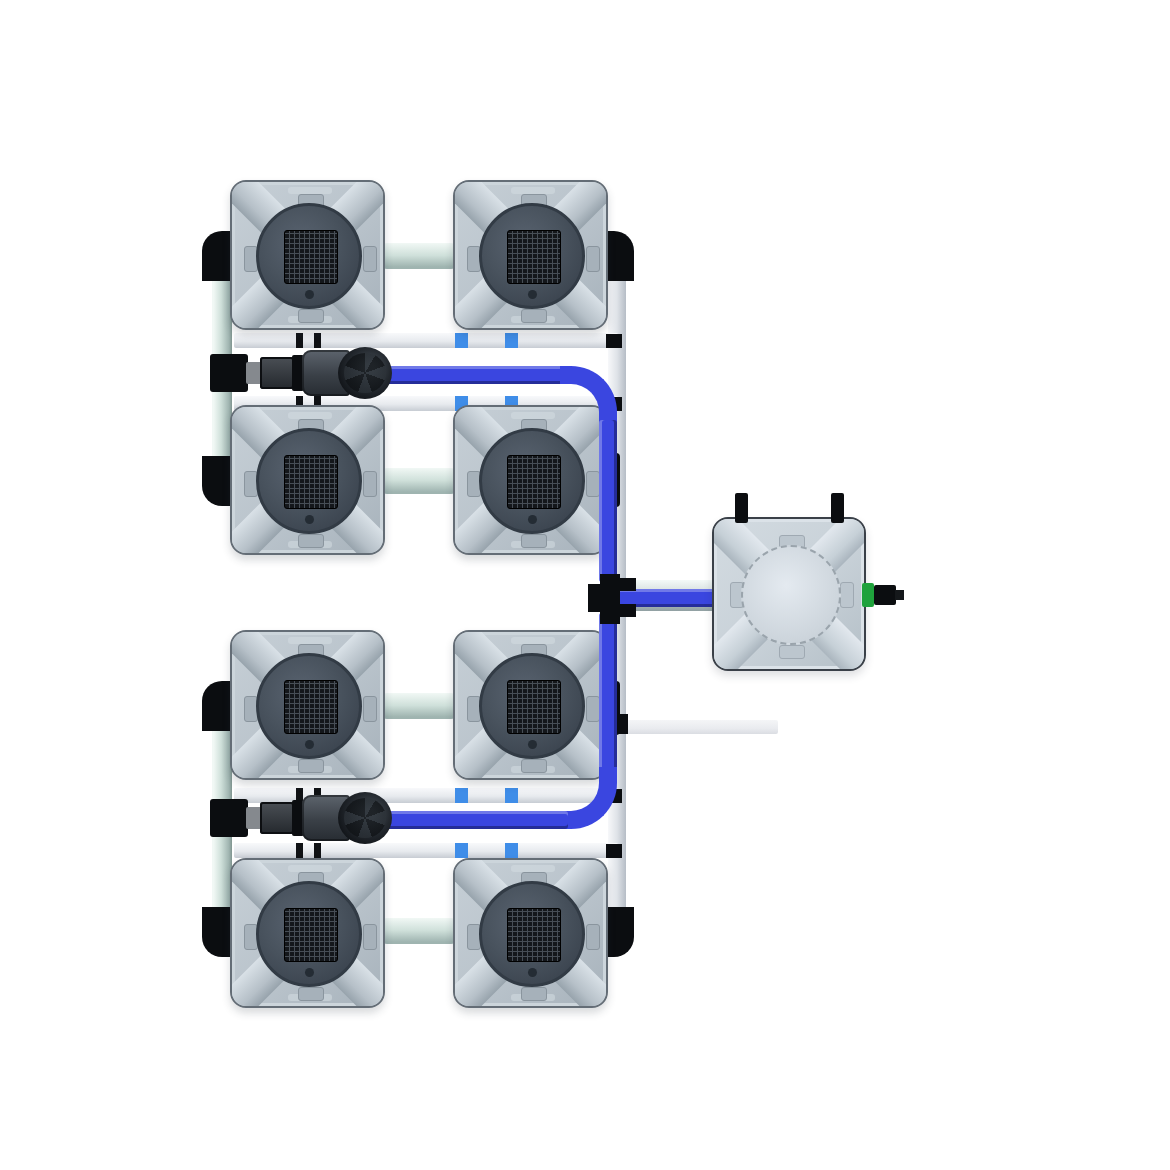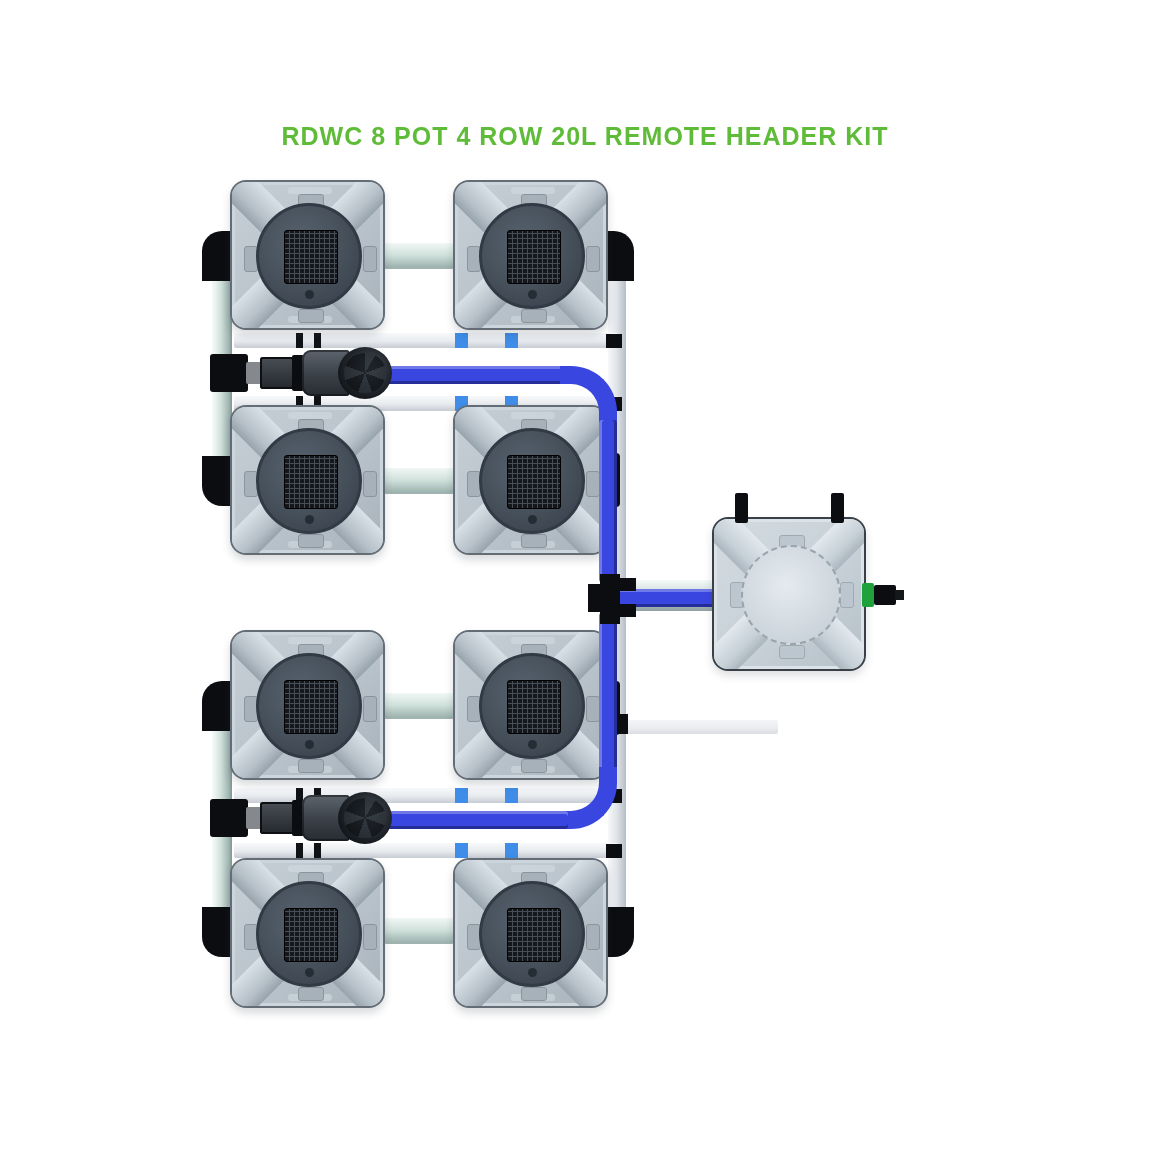--- a/index.html
+++ b/index.html
@@ -92,21 +92,20 @@
           background:radial-gradient(circle at 58% 42%,#454d55 12%,#23282e 48%,#101317 78%);}
   .p-head::after{content:"";position:absolute;inset:6px;border-radius:50%;opacity:.7;
           background:conic-gradient(#2c3238 0 30deg,#0e1114 30deg 70deg,#2c3238 70deg 110deg,#0e1114 110deg 160deg,
                      #2c3238 160deg 200deg,#0e1114 200deg 250deg,#2c3238 250deg 290deg,#0e1114 290deg 360deg);}
 </style>
 </head>
 <body>
 
 <div class="canvas">
 
-  <h1 class="title">RDWC 8 POT 4 ROW 20L REMOTE HEADER KIT</h1>
 
   <div class="pipe teal-v" style="left:212px;top:268px;width:20px;height:206px"></div>
   <div class="pipe teal-v" style="left:212px;top:718px;width:20px;height:206px"></div>
 
   <div class="pipe white-v" style="left:608px;top:252px;width:18px;height:690px"></div>
 
   <div class="pipe white-h" style="left:234px;top:333px;width:384px;height:15px">
     <i class="tick" style="left:62px"></i>
     <i class="tick" style="left:80px"></i>
     <i class="tick blue" style="left:221px"></i>

